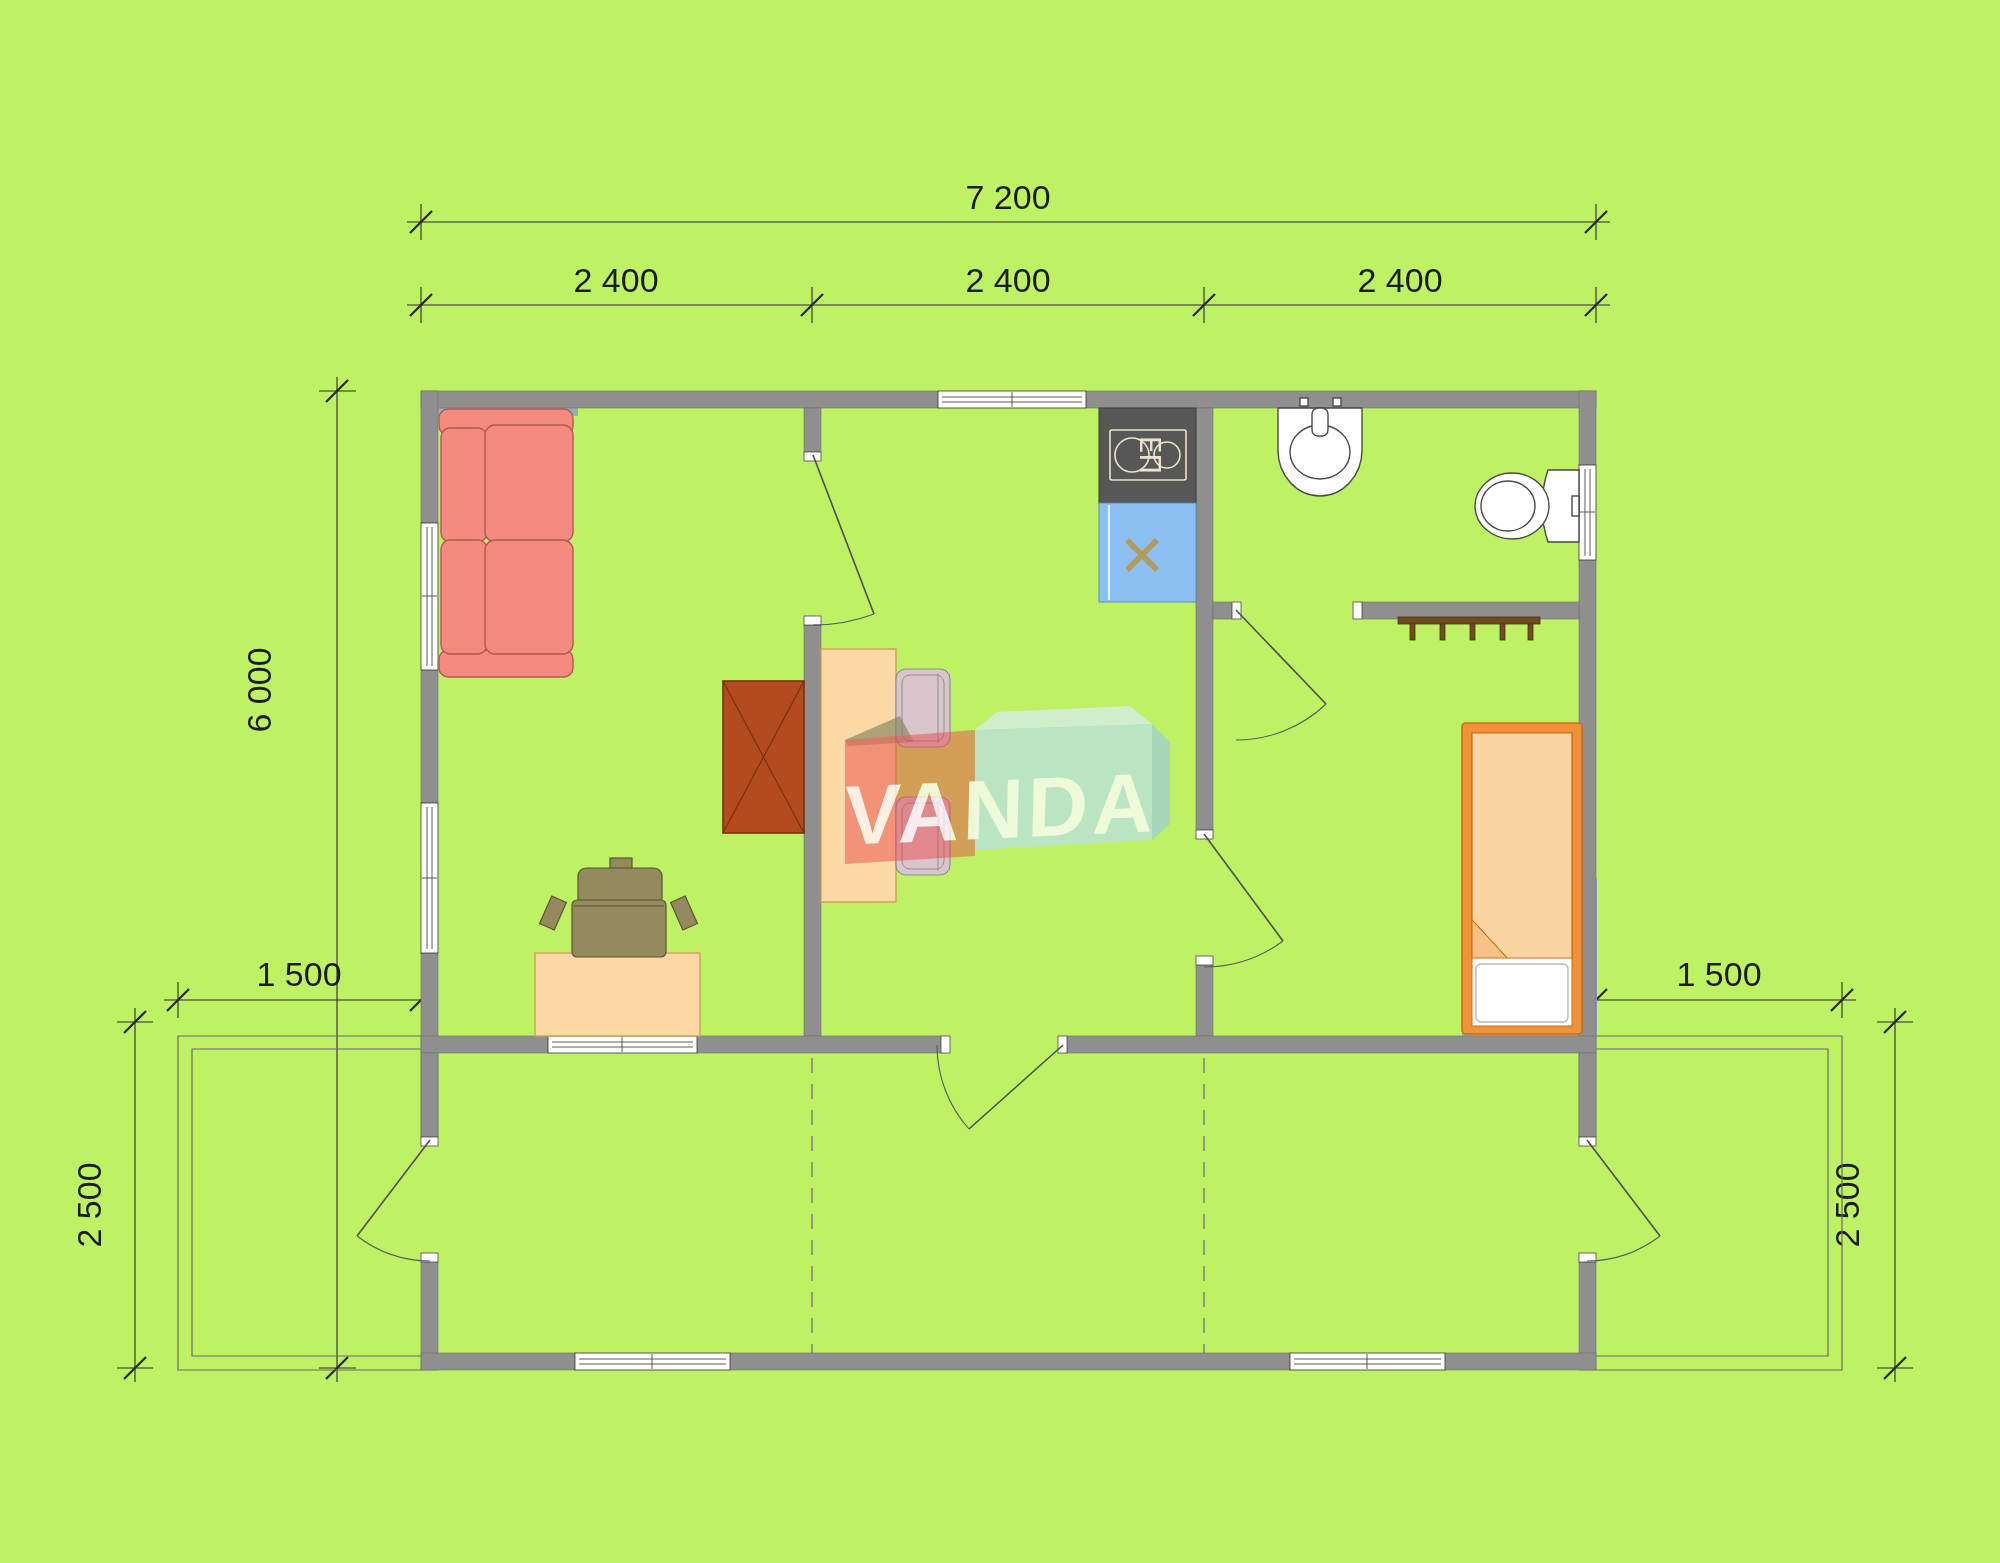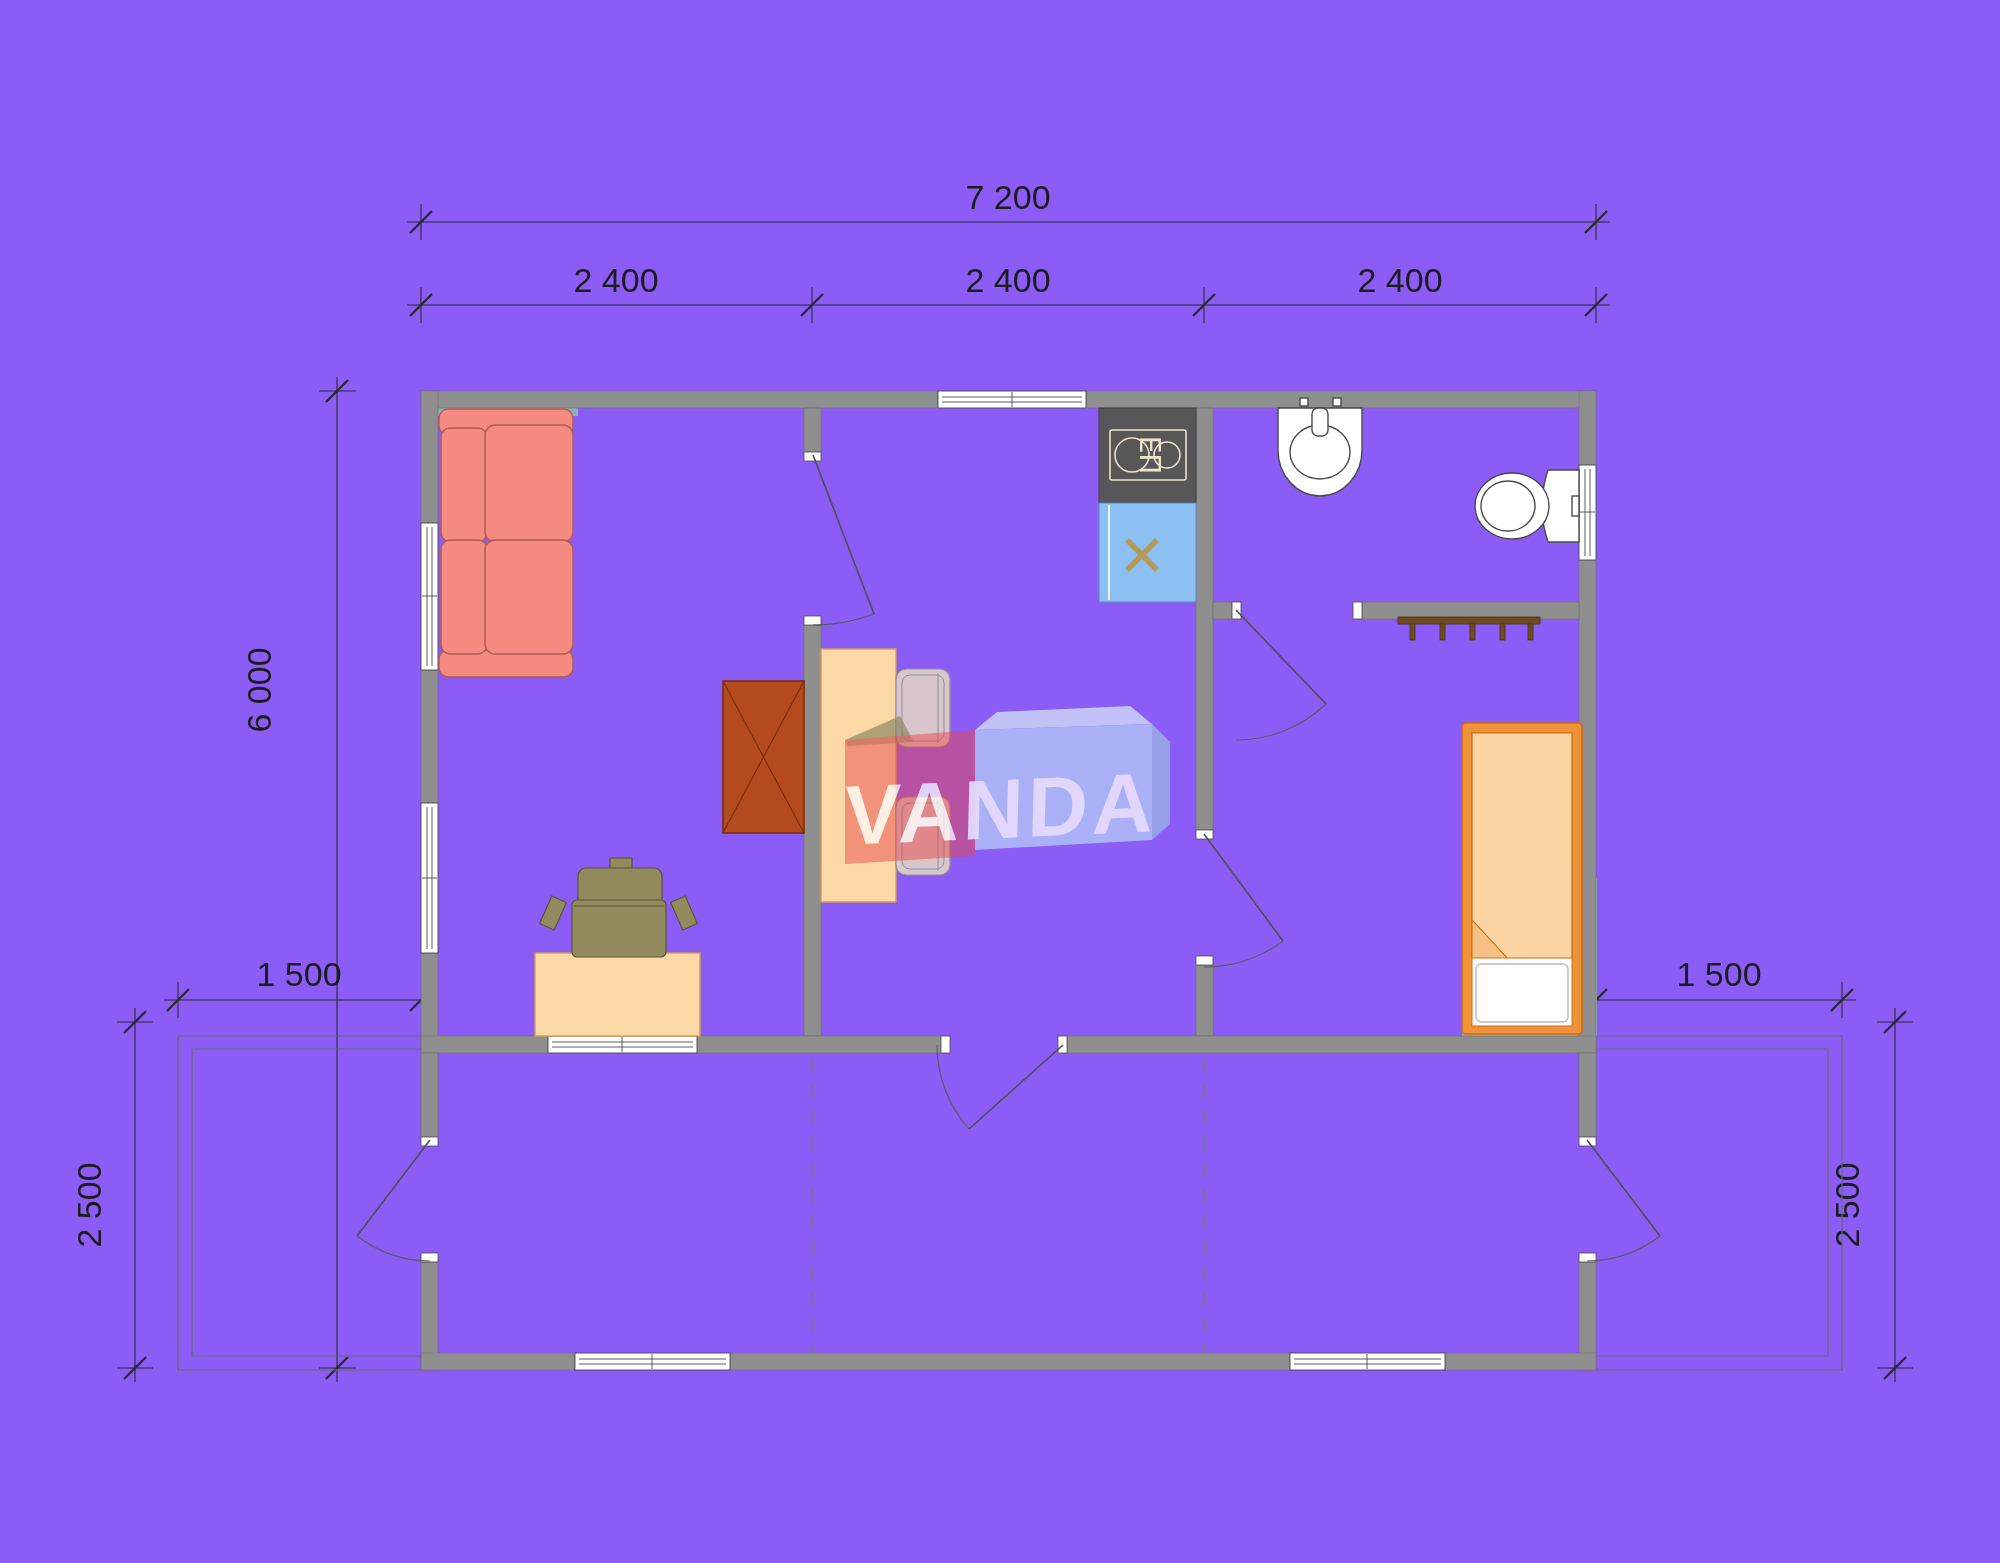--- a/index.html
+++ b/index.html
@@ -1,16 +1,16 @@
 <!DOCTYPE html>
 <html style="--wall: #8f8f8f; --accent_shadow: #8fb0bd; --sofa: #f58a80; --sofa_stroke: #b05a50; --desk: #fcd8a6; --chair_office: #938a5d; --chair_dining: #d8c6cc; --wardrobe: #b34b1e; --bed_frame: #f0923a; --bed_blanket: #fbd4a4; --stove: #575757; --sink: #8cc0f2; --sink_cross: #b29a58; --hanger: #6f4b20; --logo_red: #e64549; --logo_blue: #badcf5; --dim_text: #1c1c1c;"><head>
 <meta charset="utf-8">
 <style>
   html,body{margin:0;padding:0;background:#ffffff;}
-  .stage{position:relative;width:2000px;height:1563px;background:#8b5cf6;overflow:hidden;
+  .stage{position:relative;width:2000px;height:1563px;background:#bef264;overflow:hidden;
          font-family:"Liberation Sans",sans-serif;text-align:right;}
   svg{display:block;width:2000px;height:1563px;}
   .wall{fill:var(--wall,#8f8f8f);stroke:#6e6e6e;stroke-width:.6;}
   .shadow{fill:var(--accent_shadow,#8fb0bd);}
   .win-rect{fill:#ffffff;stroke:#4a4a4a;stroke-width:.9;}
   .win-line{stroke:#4a4a4a;stroke-width:.9;}
   .jamb{fill:#ffffff;stroke:#4a4a4a;stroke-width:.8;}
   .leaf{stroke:#4f4f4f;stroke-width:1.6;fill:none;}
   .arc{stroke:#5a5a5a;stroke-width:1.1;fill:none;}
   .dim{stroke:#2b2b2b;stroke-width:1.1;fill:none;}

